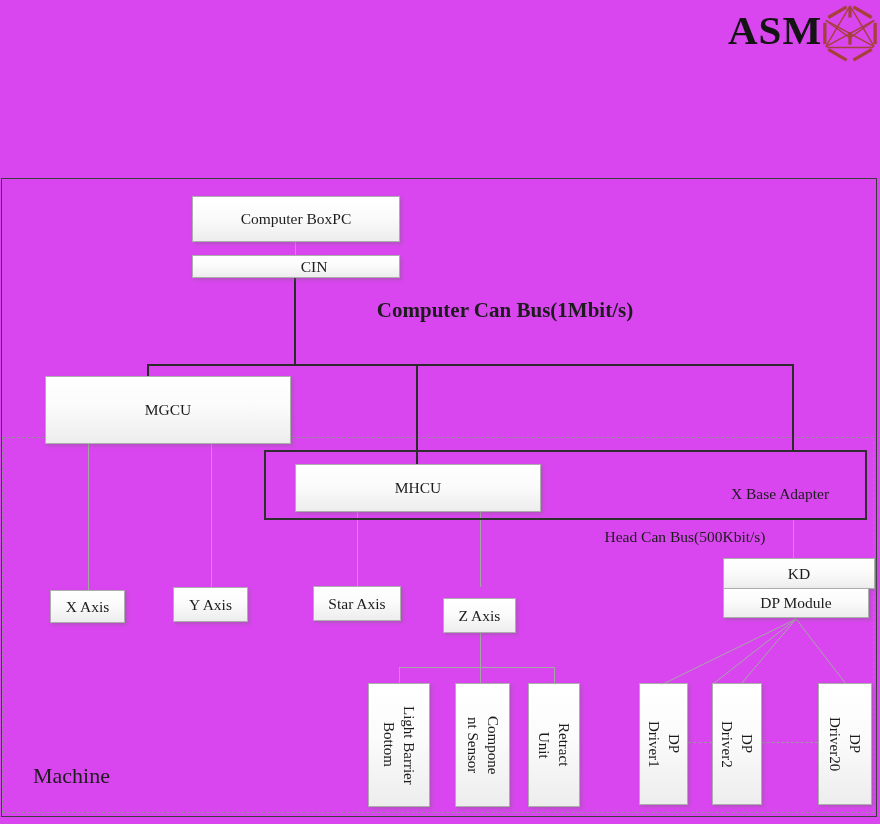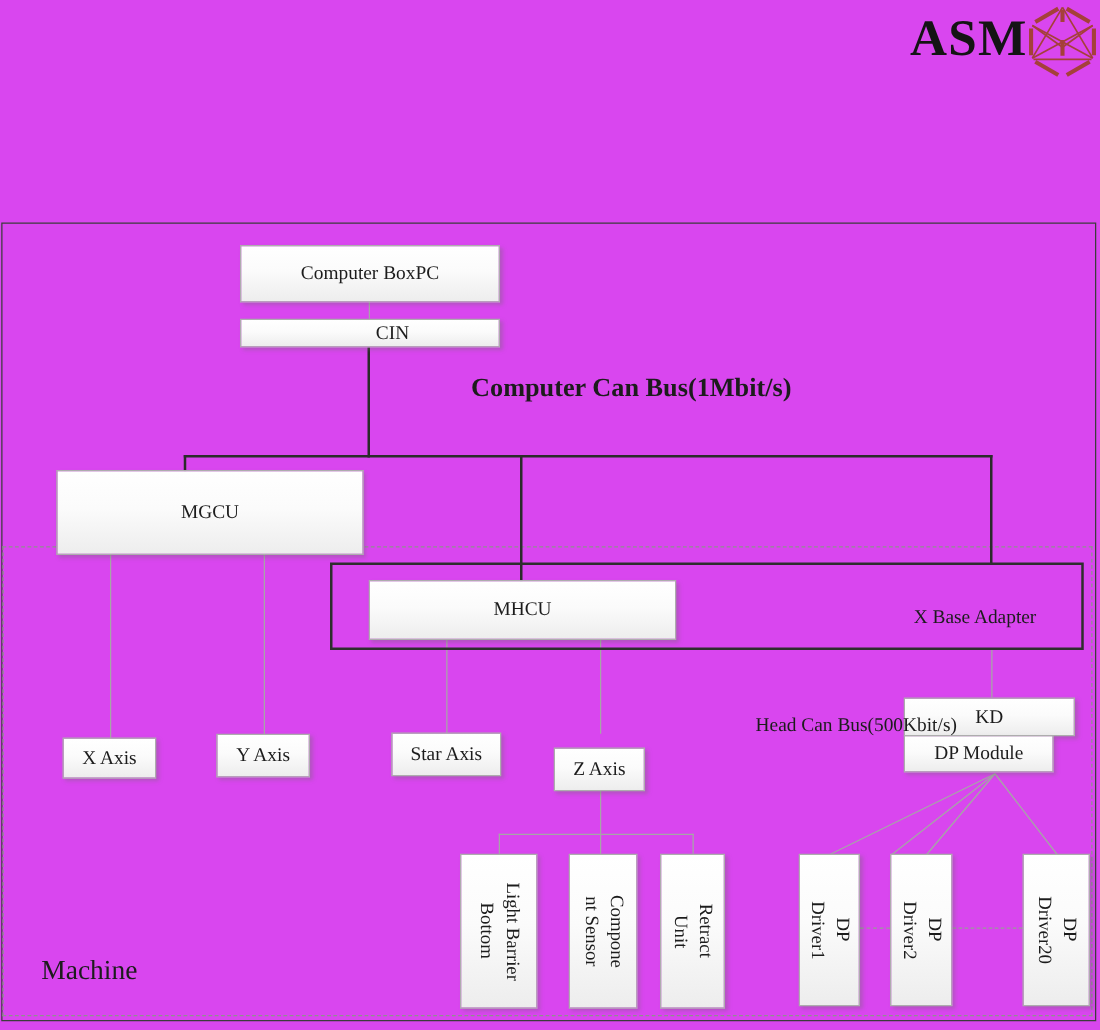--- a/index.html
+++ b/index.html
@@ -28,21 +28,21 @@
     text-align:center;font-size:15px;line-height:1.35;}
   
   .bline{position:absolute;background:#2b2b2b;}
   .tline{position:absolute;background:#a6a6a6;}
   .dline{position:absolute;border-top:1px dashed #9a9a9a;height:0;}
   .fan-svg{position:absolute;left:0;top:0;pointer-events:none;}
   
   .lbl{position:absolute;white-space:nowrap;}
   .lbl-machine-bus{left:310px;top:298px;width:390px;text-align:center;
     font-size:21px;font-weight:600;}
-  .lbl-head-bus{left:575px;top:528px;width:220px;text-align:center;font-size:15.5px;margin-top:44px;}
+  .lbl-head-bus{left:575px;top:528px;width:220px;text-align:center;font-size:15.5px;}
   .lbl-xba{left:700px;top:452px;width:160px;height:83px;display:flex;
     align-items:center;justify-content:center;font-size:15.5px;}
   .lbl-gantry{left:33px;top:763px;font-size:22px;}
 </style>
 </head>
 <body>
 
 <div class="stage">
 
   <div class="asm-text">ASM</div>
@@ -104,22 +104,22 @@
 
   <div class="dline" style="left:688px;top:742px;width:24px;"></div>
   <div class="dline" style="left:762px;top:742px;width:56px;"></div>
 
   <div class="mhcu-container"></div>
 
   <div class="node" style="left:192px;top:196px;width:208px;height:46px;">Computer BoxPC</div>
   <div class="node" style="left:192px;top:255px;width:208px;height:23px;padding-left:36px;">CIN</div>
   <div class="node" style="left:25px;top:376px;width:246px;height:68px;margin-left:20px;">MGCU</div>
   <div class="node" style="left:295px;top:464px;width:246px;height:48px;">MHCU</div>
-  <div class="node" style="left:723px;top:558px;width:137px;height:31px;">KD</div>
-  <div class="node" style="left:723px;top:588px;width:120px;height:30px;">DP Module</div>
+  <div class="node" style="left:723px;top:558px;width:152px;height:31px;">KD</div>
+  <div class="node" style="left:723px;top:588px;width:146px;height:30px;">DP Module</div>
   <div class="node" style="left:50px;top:590px;width:75px;height:33px;text-align:right;">X Axis</div>
   <div class="node" style="left:173px;top:587px;width:75px;height:35px;">Y Axis</div>
   <div class="node" style="left:313px;top:586px;width:88px;height:35px;">Star Axis</div>
   <div class="node" style="left:443px;top:598px;width:73px;height:35px;">Z Axis</div>
 
   <div class="node vnode" style="left:368px;top:683px;width:62px;height:124px;">
     <span>Light Barrier
 Bottom</span>
   </div>
   <div class="node vnode" style="left:455px;top:683px;width:55px;height:124px;">

